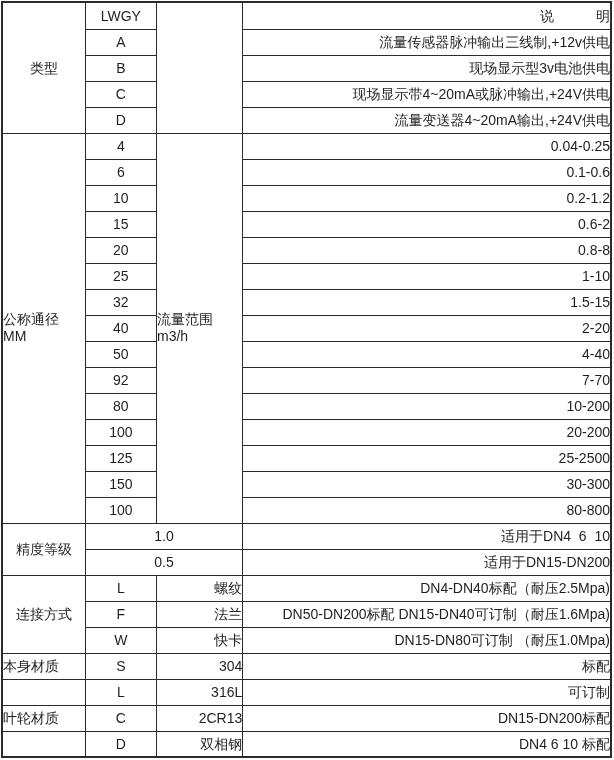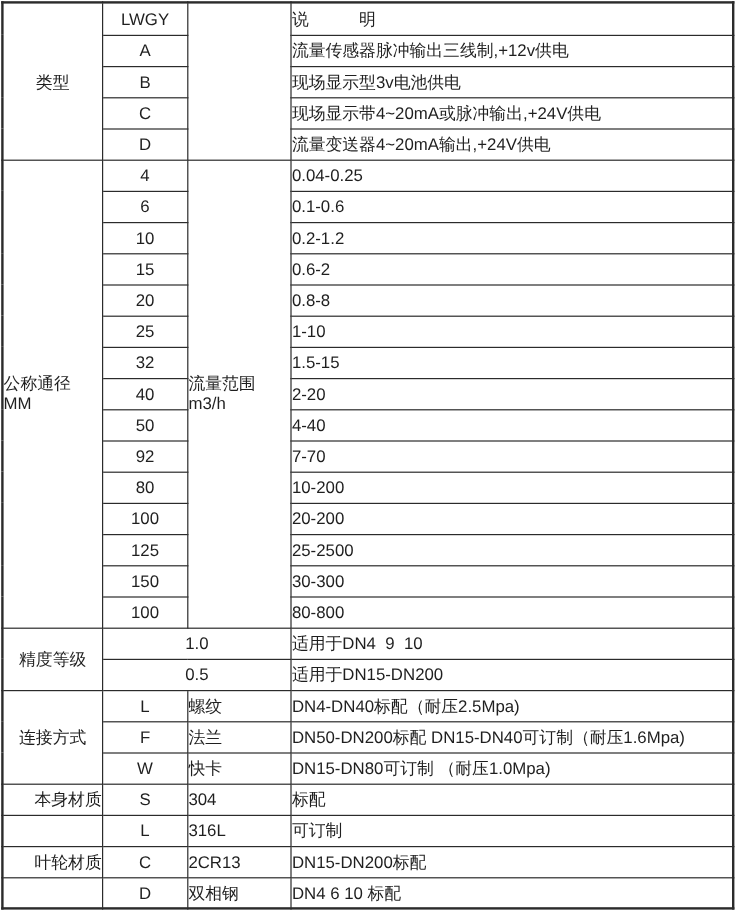--- a/index.html
+++ b/index.html
@@ -30,22 +30,22 @@
     padding: 0;
     overflow: hidden;
   }
   col.c1 { width: 83px; }
   col.c2 { width: 71px; }
   col.c3 { width: 86px; }
   col.c4 { width: 367px; }
   tr { height: 26px; }
   tr.hdr { height: 27px; }
   td.center { text-align: center; margin-top: 30px; }
-  td.left  { text-align: left; padding-left: 4px; white-space: pre; }
-  td.label-left { text-align: right; padding-left: 2px; white-space: pre; }
+  td.left  { text-align: right; padding-left: 4px; white-space: pre; }
+  td.label-left { text-align: left; padding-left: 2px; white-space: pre; }
   td.pre { white-space: pre; }
   .two-line { text-align: left; }
   .two-line div { line-height: 1.25; }
 </style>
 </head>
 <body>
 
 <div class="page">
   <table class="spec">
     <colgroup>
@@ -148,21 +148,21 @@
       <td class="left">30-300</td>
     </tr>
     <tr>
       <td class="center">100</td>
       <td class="left">80-800</td>
     </tr>
 
     <tr>
       <td class="center" rowspan="2">精度等级</td>
       <td class="center" colspan="2">1.0</td>
-      <td class="left">适用于DN4  9  10</td>
+      <td class="left">适用于DN4  6  10</td>
     </tr>
     <tr>
       <td class="center" colspan="2">0.5</td>
       <td class="left">适用于DN15-DN200</td>
     </tr>
 
     <tr>
       <td class="center" rowspan="3">连接方式</td>
       <td class="center">L</td>
       <td class="left">螺纹</td>

